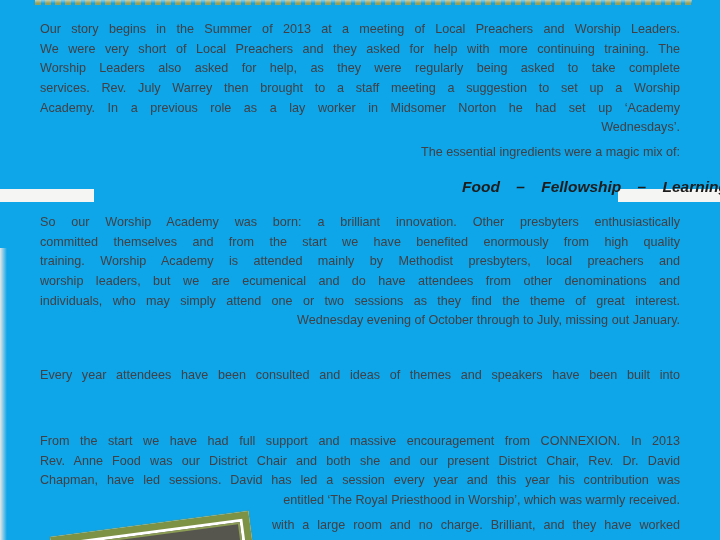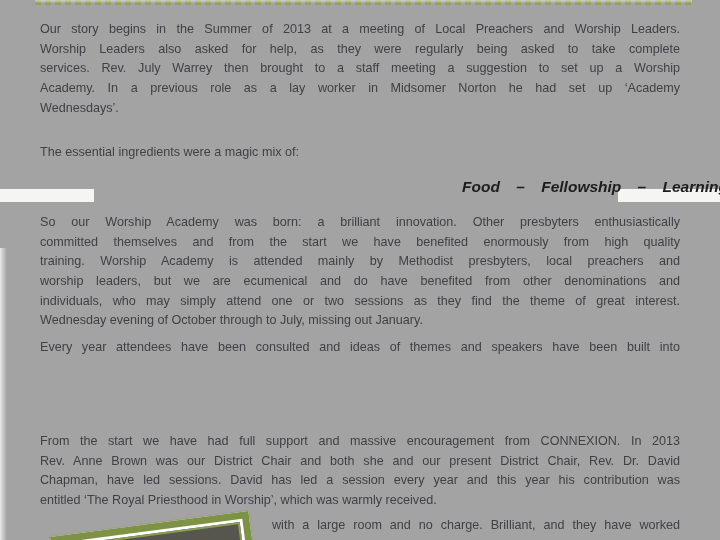--- a/index.html
+++ b/index.html
@@ -1,38 +1,38 @@
 <!DOCTYPE html>
 <html><head>
 <meta charset="utf-8">
 <style>
   html,body { margin:0; padding:0; background:#ffffff; }
   .page {
     position:relative; width:720px; height:540px; overflow:hidden;
-    background:#a3a3a3; color:#414145;
+    background:#0ea5e9; color:#414145;
     font-family:"Liberation Sans", sans-serif;
   }
   
   .dash-border {
     position:absolute; top:0; left:35px; width:657px; height:5px;
     background-image:
       linear-gradient(180deg, rgba(255,255,255,.5), rgba(255,255,255,0) 65%),
       repeating-linear-gradient(90deg, #96a05a 0 6px, rgba(0,0,0,0) 6px 10px);
   }
   
   .scan-left {
     position:absolute; left:0; top:248px; width:7px; height:292px;
     background:linear-gradient(90deg, #e7e7e5, rgba(255,255,255,0));
   }
   .streak { position:absolute; height:13px; background:#f5f5f3; }
   .streak.l { left:0; top:189px; width:94px; }
   .streak.r { left:618px; top:189px; width:102px; }
 
   .para { position:absolute; left:40px; width:640px; font-size:12.6px; }
-  .jline { line-height:19.7px; height:19.7px; overflow:hidden; }
+  .jline { line-height:19.7px; height:19.7px; overflow:hidden;text-align:right; }
   .just { text-align:justify; text-align-last:justify; }
 
   .heading {
     position:absolute; top:176px; left:0; width:720px;
     text-align:right; font-size:15.5px; line-height:22px;
     font-weight:bold; font-style:italic; color:#1d1d1d;
     word-spacing:12px;
     margin-left:8px;
   }
 
@@ -54,48 +54,49 @@
 
 <div class="page">
 
   <div class="dash-border"></div>
   <div class="scan-left"></div>
   <div class="streak l"></div>
   <div class="streak r"></div>
 
   <div class="para" style="top:20px">
       <div class="jline just">Our story begins in the Summer of 2013 at a meeting of Local Preachers and Worship Leaders.</div>
+      <div class="jline just">We were very short of Local Preachers and they asked for help with more continuing training. The</div>
       <div class="jline just">Worship Leaders also asked for help, as they were regularly being asked to take complete</div>
       <div class="jline just">services. Rev. July Warrey then brought to a staff meeting a suggestion to set up a Worship</div>
       <div class="jline just">Academy. In a previous role as a lay worker in Midsomer Norton he had set up ‘Academy</div>
       <div class="jline">Wednesdays’.</div>
     </div>
 
   <div class="para" style="top:143px">
       <div class="jline">The essential ingredients were a magic mix of:</div>
     </div>
 
   <div class="heading">Food – Fellowship – Learning</div>
 
   <div class="para" style="top:213px">
       <div class="jline just">So our Worship Academy was born: a brilliant innovation. Other presbyters enthusiastically</div>
       <div class="jline just">committed themselves and from the start we have benefited enormously from high quality</div>
       <div class="jline just">training. Worship Academy is attended mainly by Methodist presbyters, local preachers and</div>
-      <div class="jline just">worship leaders, but we are ecumenical and do have benefited from other denominations and</div>
+      <div class="jline just">worship leaders, but we are ecumenical and do have attendees from other denominations and</div>
       <div class="jline just">individuals, who may simply attend one or two sessions as they find the theme of great interest.</div>
       <div class="jline">Wednesday evening of October through to July, missing out January.</div>
     </div>
 
-  <div class="para" style="top:338px">
+  <div class="para" style="top:366px">
       <div class="jline just">Every year attendees have been consulted and ideas of themes and speakers have been built into</div>
     </div>
 
   <div class="para" style="top:432px">
       <div class="jline just">From the start we have had full support and massive encouragement from CONNEXION. In 2013</div>
-      <div class="jline just">Rev. Anne Brown was our District Chair and both she and our present District Chair, Rev. Dr. David</div>
+      <div class="jline just">Rev. Anne Food was our District Chair and both she and our present District Chair, Rev. Dr. David</div>
       <div class="jline just">Chapman, have led sessions. David has led a session every year and this year his contribution was</div>
       <div class="jline">entitled ‘The Royal Priesthood in Worship’, which was warmly received.</div>
     </div>
 
   <div class="photo-frame">
     <div class="frame-mat"></div>
   </div>
 
   <div class="p6">
       <div class="jline just">with a large room and no charge. Brilliant, and they have worked</div>

